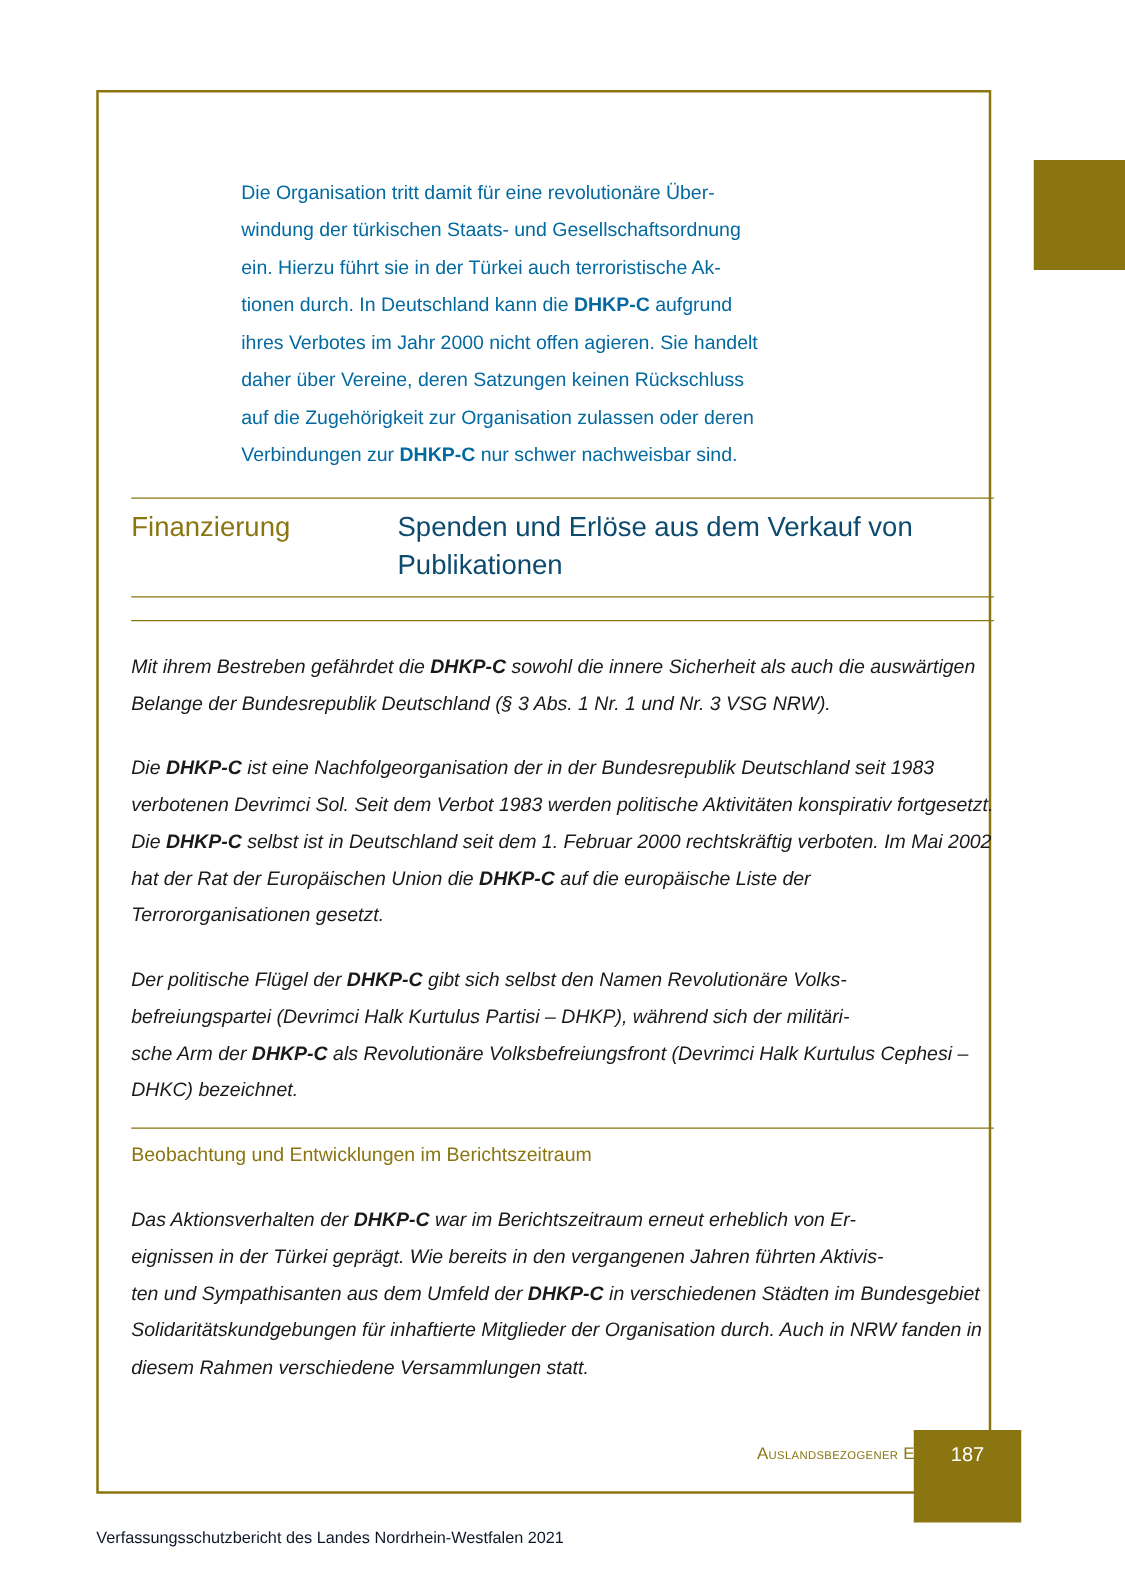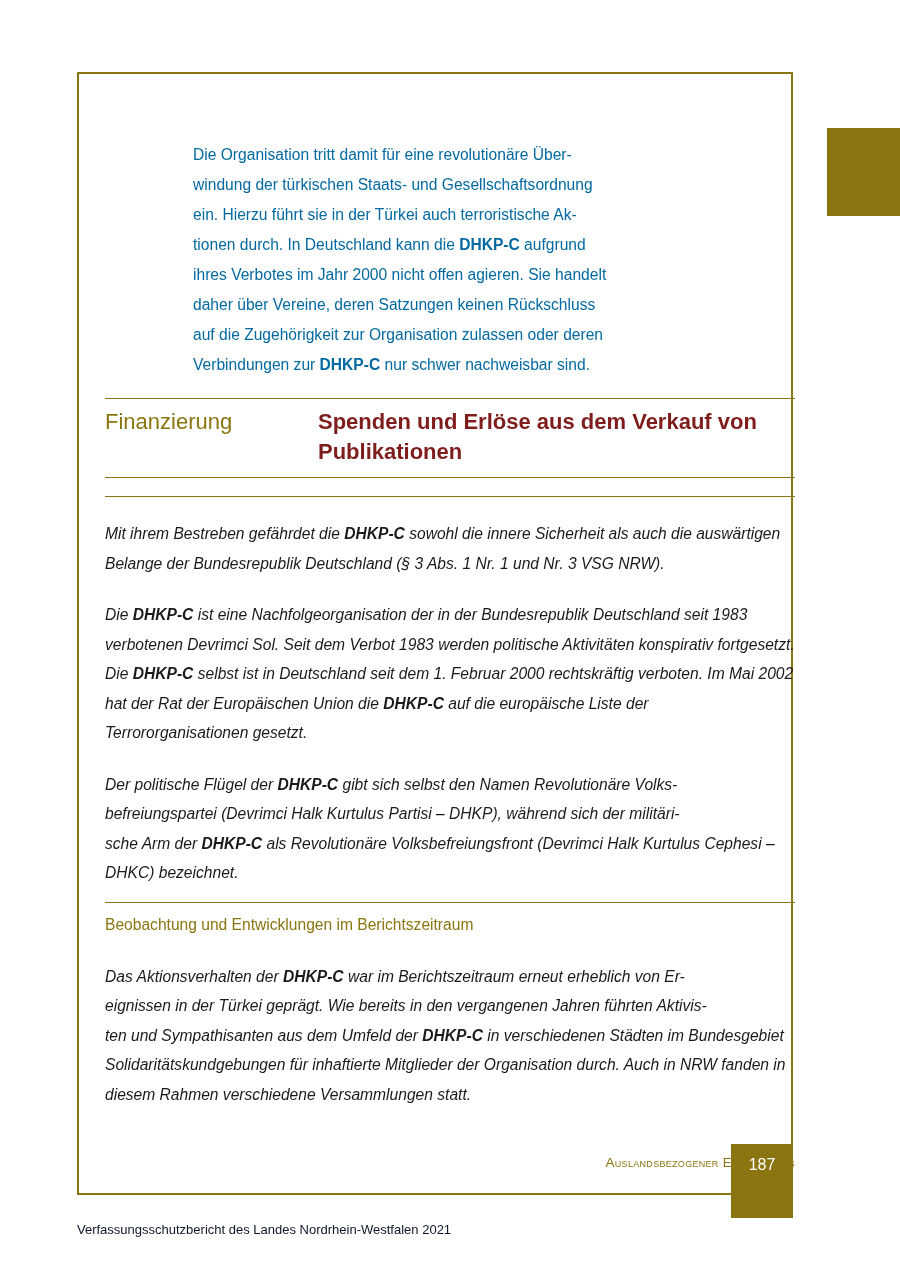--- a/index.html
+++ b/index.html
@@ -71,22 +71,21 @@
     padding-top: 8px;
     padding-bottom: 10px;
   }
   .kv-label {
     width: 213px;
     flex: 0 0 213px;
     color: #8a7510;
   }
   .kv-value {
     flex: 1;
-    color: #7f1d1d;
-    font-weight: bold;
+    color: #0c4a6e;
   }
 
   .section-heading {
     color: #8a7510;
     font-size: 15.6px;
     line-height: 30px;
     padding-top: 7px;
   }
 
   .body-para {
@@ -111,21 +110,21 @@
     letter-spacing: 0.3px;
   }
   .footer-caps {
     font-variant: small-caps;
     text-transform: none;
   }
   .page-number-box {
     position: absolute;
     left: 731px;
     top: 1144px;
-    width: 62px;
+    width: 86px;
     height: 74px;
     background: #8a7510;
     color: #ffffff;
     font-size: 16px;
     display: flex;
     align-items: flex-start;
     justify-content: center;
     padding-top: 12px;
     box-sizing: border-box;
   }

